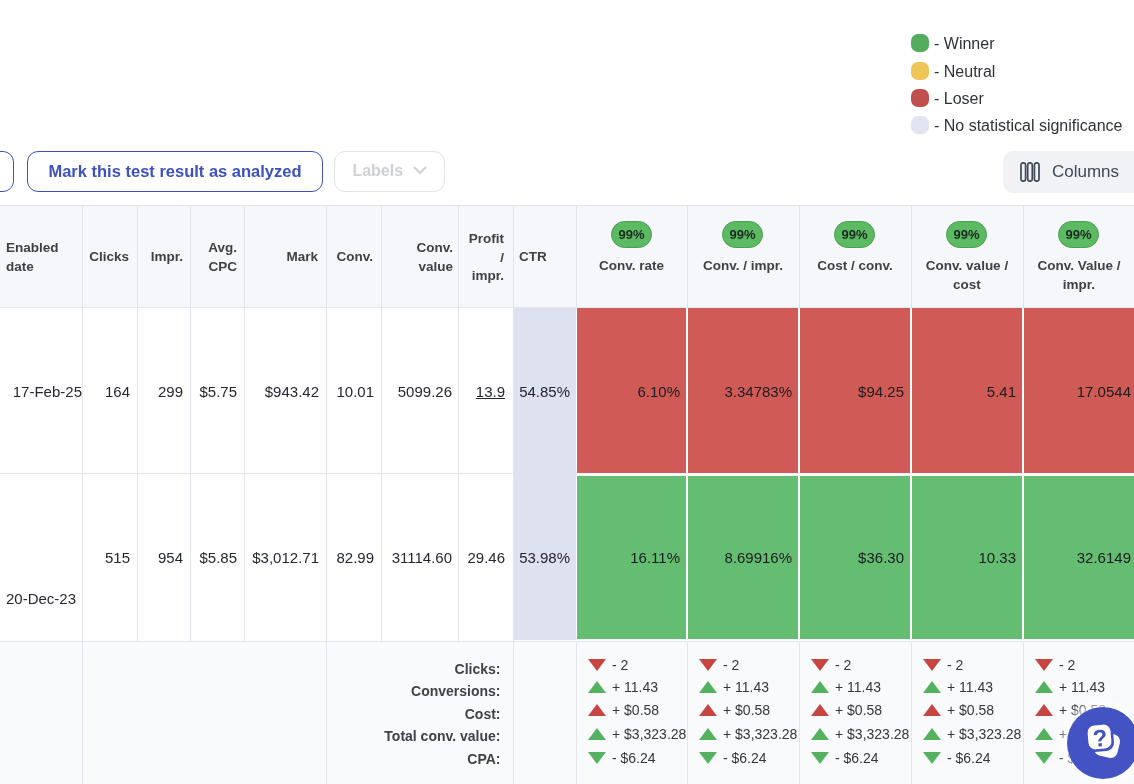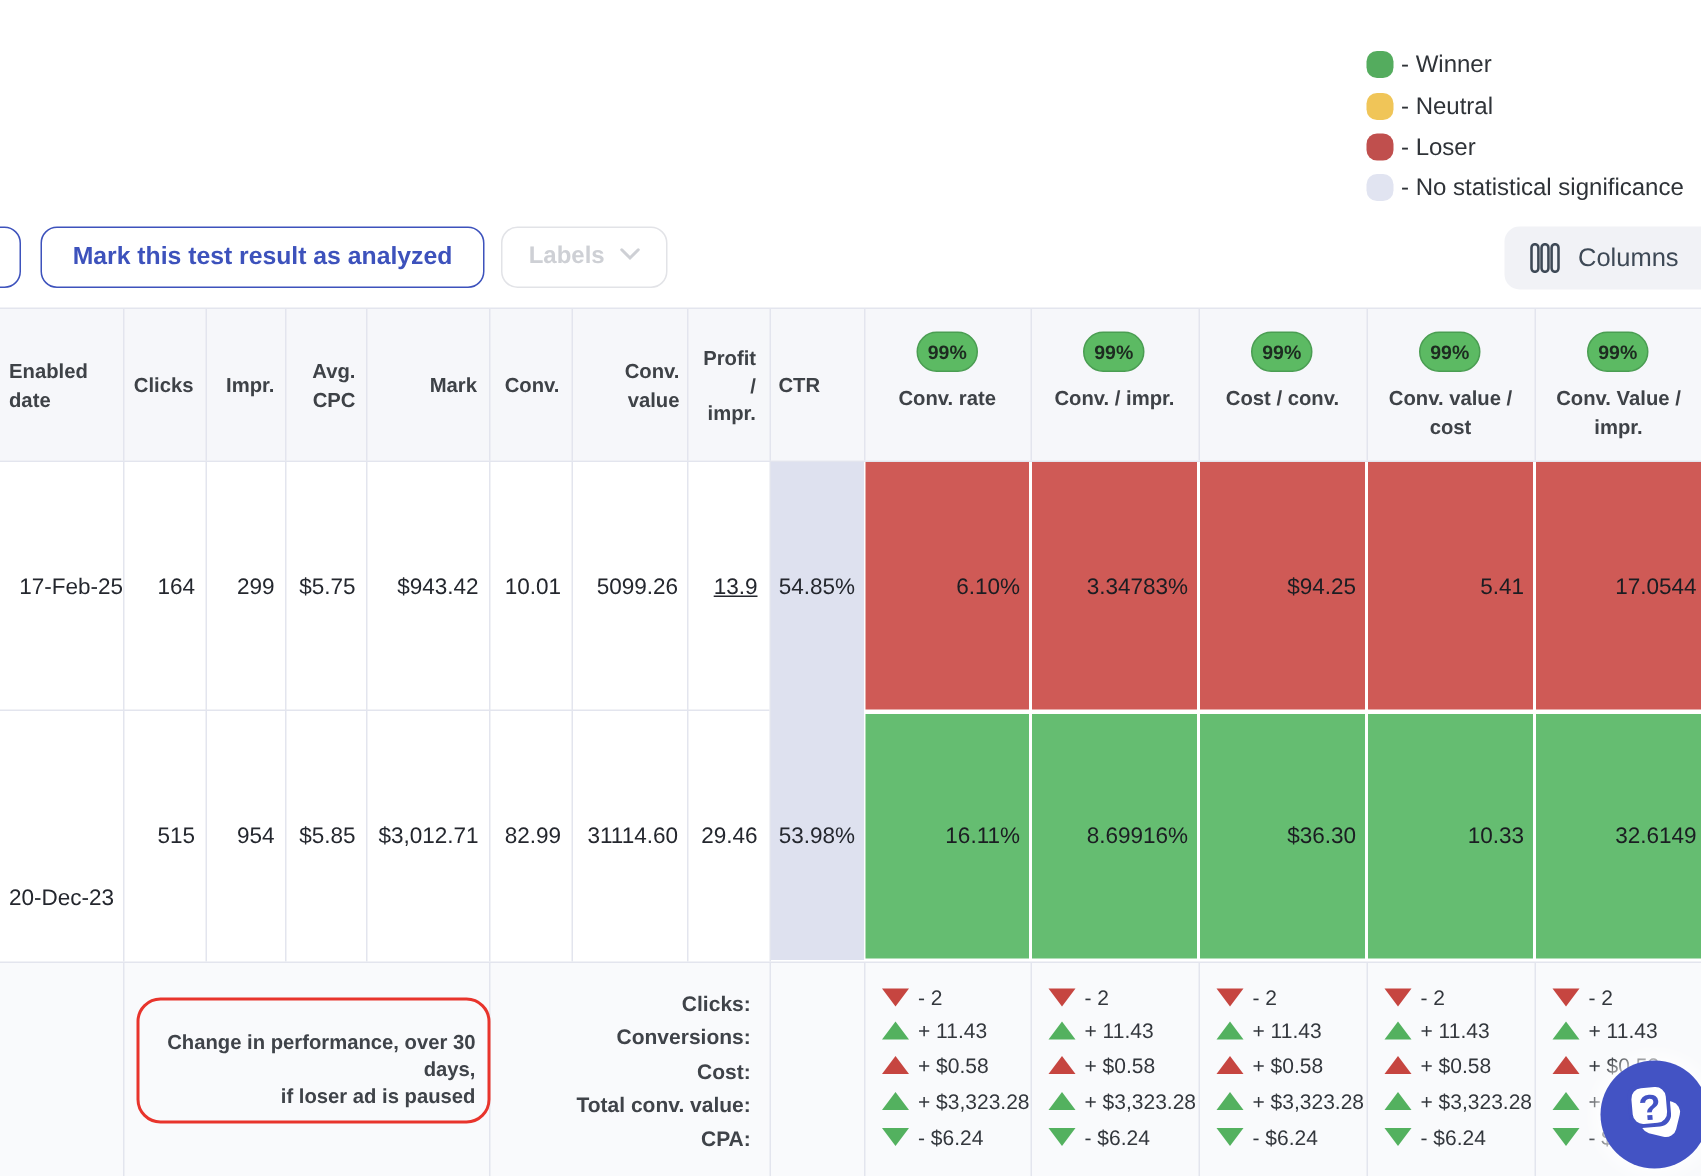--- a/index.html
+++ b/index.html
@@ -152,23 +152,20 @@
 <div class="num" style="left:326px; top:549px; width:48px;">82.99</div>
 <div class="num" style="left:381px; top:549px; width:71px;">31114.60</div>
 <div class="num" style="left:458px; top:549px; width:47px;">29.46</div>
 <div class="num" style="left:513px; top:549px; width:57px;">53.98%</div>
 <div class="cnum" style="left:576px; top:549px; width:104px;">16.11%</div>
 <div class="cnum" style="left:687px; top:549px; width:105px;">8.69916%</div>
 <div class="cnum" style="left:799px; top:549px; width:105px;">$36.30</div>
 <div class="cnum" style="left:911px; top:549px; width:105px;">10.33</div>
 <div class="cnum" style="left:1023px; top:549px; width:108px;padding-left:45px;">32.6149</div>
 
-<div class="abs" style="left:91px; top:665px; width:236px; height:84px; border:2px solid #e8342c; border-radius:16px;">
-  <div style="position:absolute; right:8px; top:19px; text-align:right; font-size:13.5px; font-weight:bold; color:#3f4349; line-height:17.8px; width:210px;">Change in performance, over 30 days,<br>if loser ad is paused</div>
-</div>
 
 <div class="blbl" style="left:330px; top:660.5px; width:170.5px;">Clicks:</div>
 <div class="blbl" style="left:330px; top:683px; width:170.5px;">Conversions:</div>
 <div class="blbl" style="left:330px; top:705.5px; width:170.5px;">Cost:</div>
 <div class="blbl" style="left:330px; top:728px; width:170.5px;">Total conv. value:</div>
 <div class="blbl" style="left:330px; top:750.5px; width:170.5px;">CPA:</div>
 
 <div class="brow" style="left:588px; top:656.5px;"><span class="t tri-dn" style="border-top-color:#c64540;"></span>- 2</div>
 <div class="brow" style="left:588px; top:678.5px;"><span class="t tri-up" style="border-bottom-color:#53b15f;"></span>+ 11.43</div>
 <div class="brow" style="left:588px; top:701.5px;"><span class="t tri-up" style="border-bottom-color:#c64540;"></span>+ $0.58</div>

